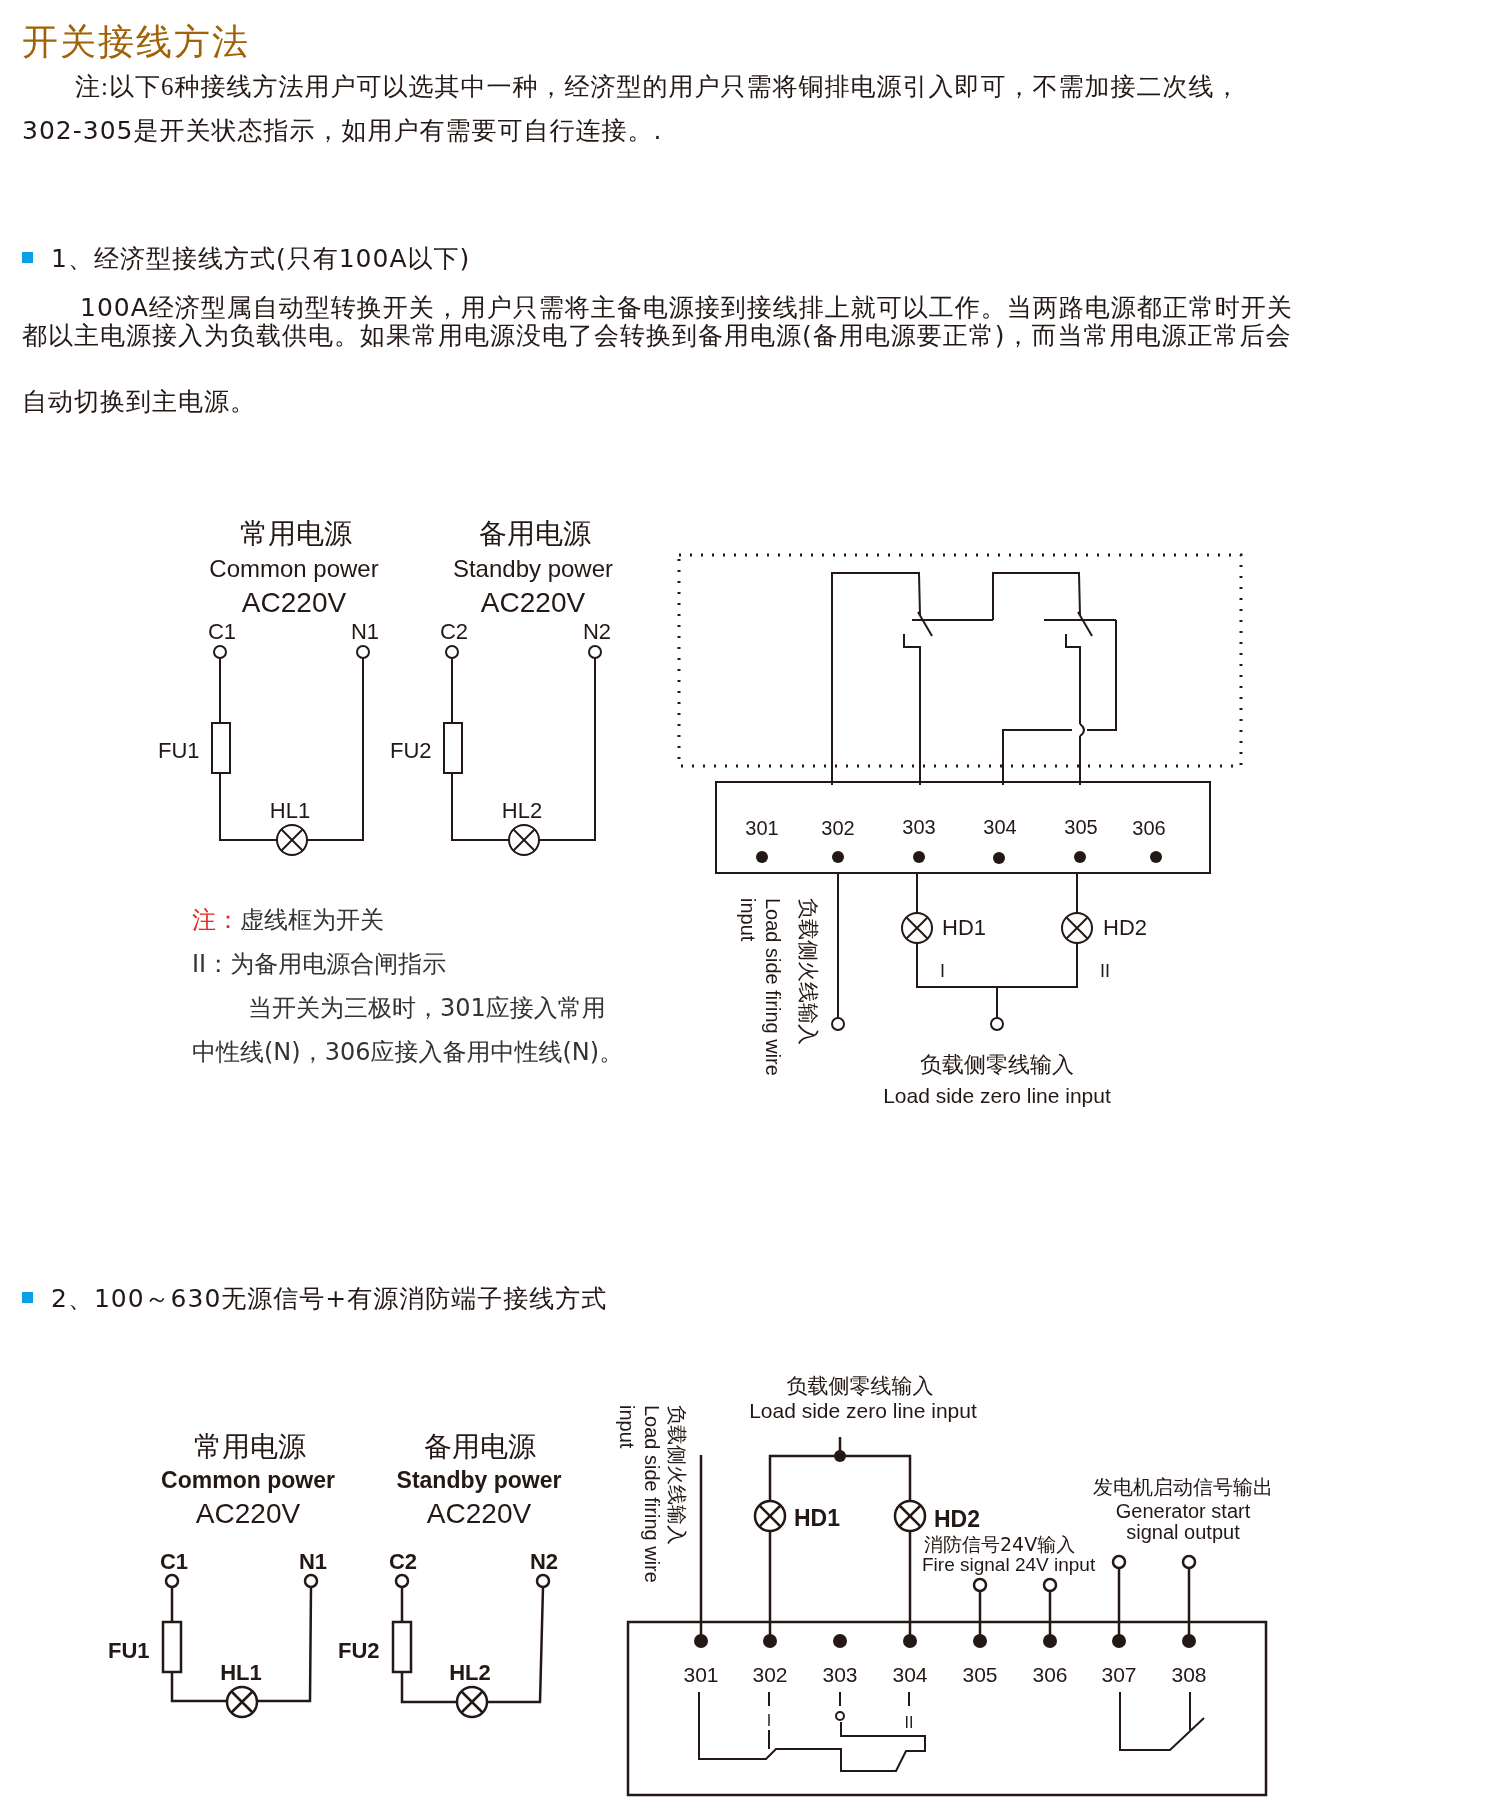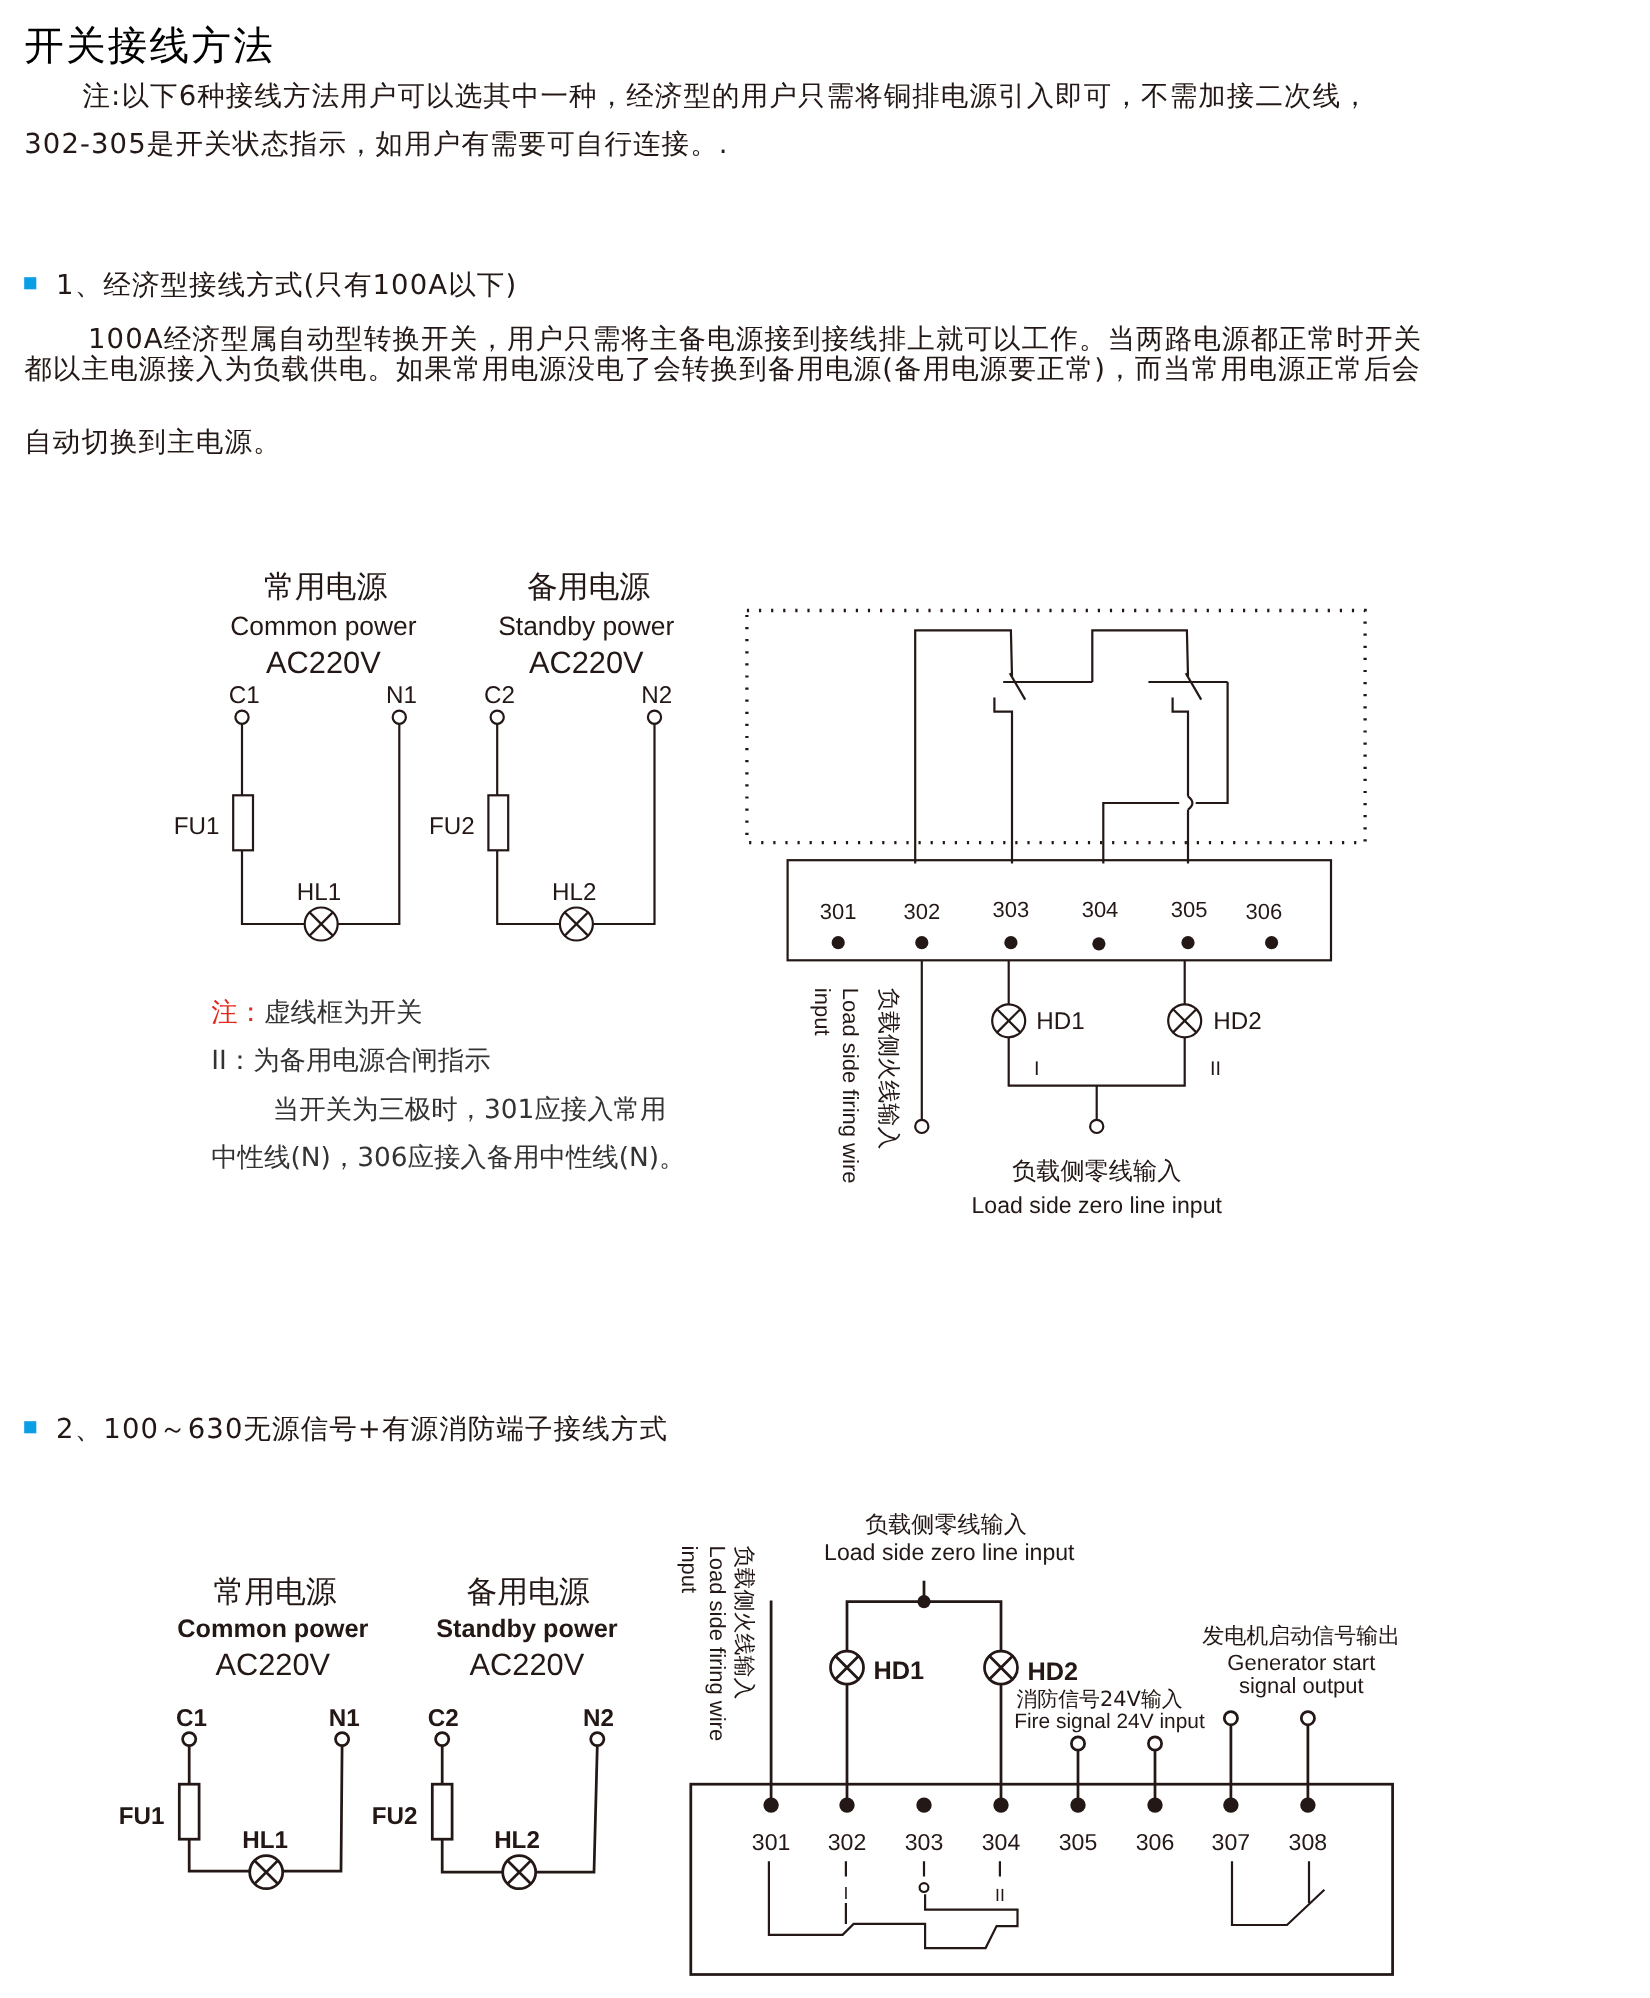--- a/index.html
+++ b/index.html
@@ -1,32 +1,32 @@
 <!DOCTYPE html>
 <html><head>
 <meta charset="utf-8">
 <style>
   html, body { margin:0; padding:0; background:#ffffff; }
   body { width:1500px; height:1816px; position:relative; overflow:hidden;
          font-family:"DejaVu Sans", "Liberation Sans", sans-serif; color:#231815; }
   .abs { position:absolute; }
-  .title { left:22px; top:18px; font-size:36px; color:#000000; letter-spacing:2px; }
+  .title { left:22px; top:18px; font-size:36px; color:#a16207; letter-spacing:2px; }
   .para { font-size:25px; line-height:49px; letter-spacing:1px; white-space:nowrap; }
   .sec-head { font-size:25px; letter-spacing:1px; white-space:nowrap; }
   .bullet { display:inline-block; width:11px; height:11px; background:#0a9ee6; margin-right:18px; vertical-align:middle; position:relative; top:-3px; }
   svg text { font-family:"Liberation Sans", "DejaVu Sans", sans-serif; fill:#231815; }
   svg .cjk { font-family:"DejaVu Sans", sans-serif; }
   .note { font-size:24px; line-height:44px; white-space:nowrap; color:#333; }
   .note .red { color:#e5281e; }
 </style>
 </head>
 <body>
 
 <div class="abs title">开关接线方法</div>
-<div class="abs para" style="left:75px; top:62px;">注:以下6种接线方法用户可以选其中一种，经济型的用户只需将铜排电源引入即可，不需加接二次线，</div>
+<div class="abs para" style="left:75px; top:62px;font-family:Liberation Serif, serif;">注:以下6种接线方法用户可以选其中一种，经济型的用户只需将铜排电源引入即可，不需加接二次线，</div>
 <div class="abs para" style="left:22px; top:106px;">302-305是开关状态指示，如用户有需要可自行连接。.</div>
 
 <div class="abs sec-head" style="left:22px; top:242px;">
   <span class="bullet"></span><span>1、经济型接线方式(只有100A以下)</span>
 </div>
 <div class="abs para" style="left:80px; top:283px;">100A经济型属自动型转换开关，用户只需将主备电源接到接线排上就可以工作。当两路电源都正常时开关</div>
 <div class="abs para" style="left:22px; top:311px;">都以主电源接入为负载供电。如果常用电源没电了会转换到备用电源(备用电源要正常)，而当常用电源正常后会</div>
 <div class="abs para" style="left:22px; top:377px;">自动切换到主电源。</div>
 
 <svg class="abs" style="left:0; top:0;" width="1500" height="1816">

